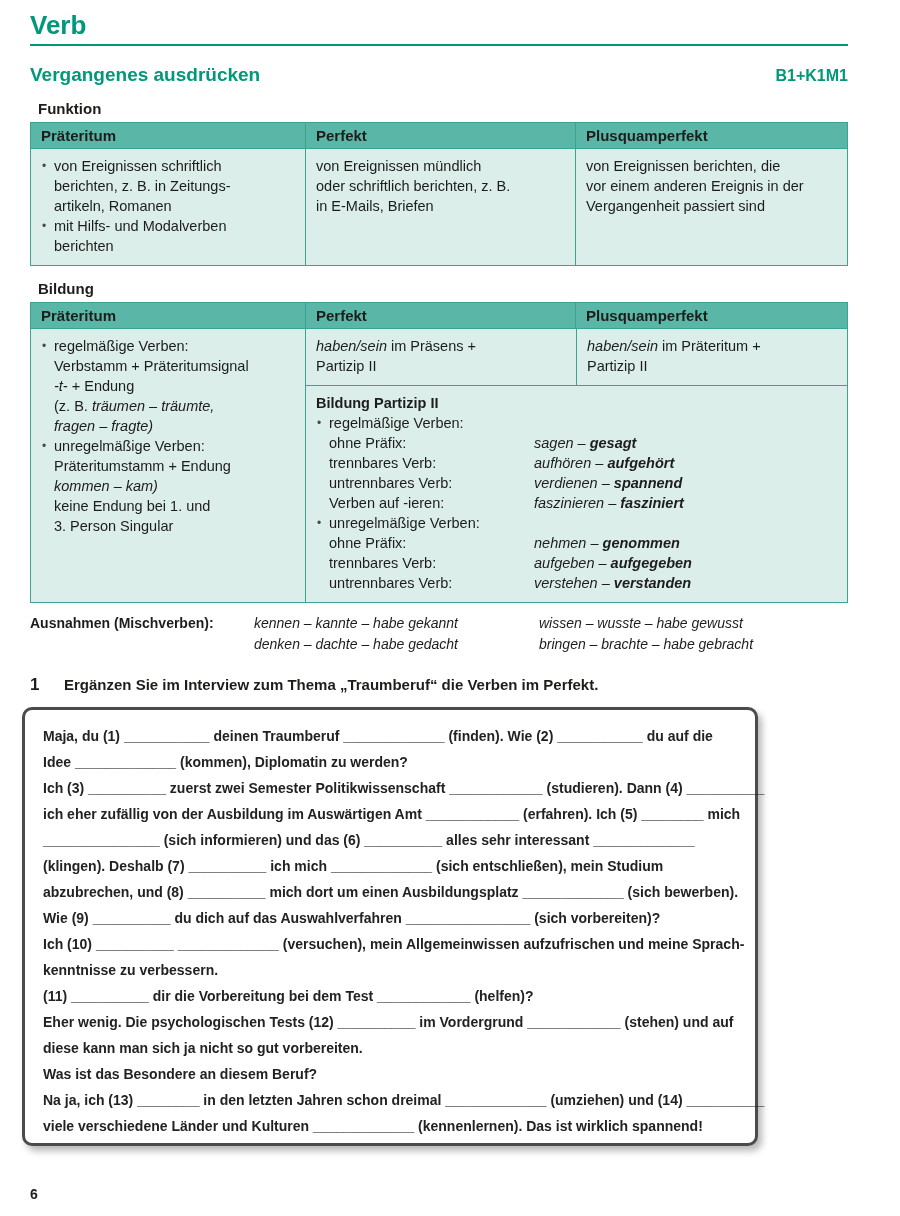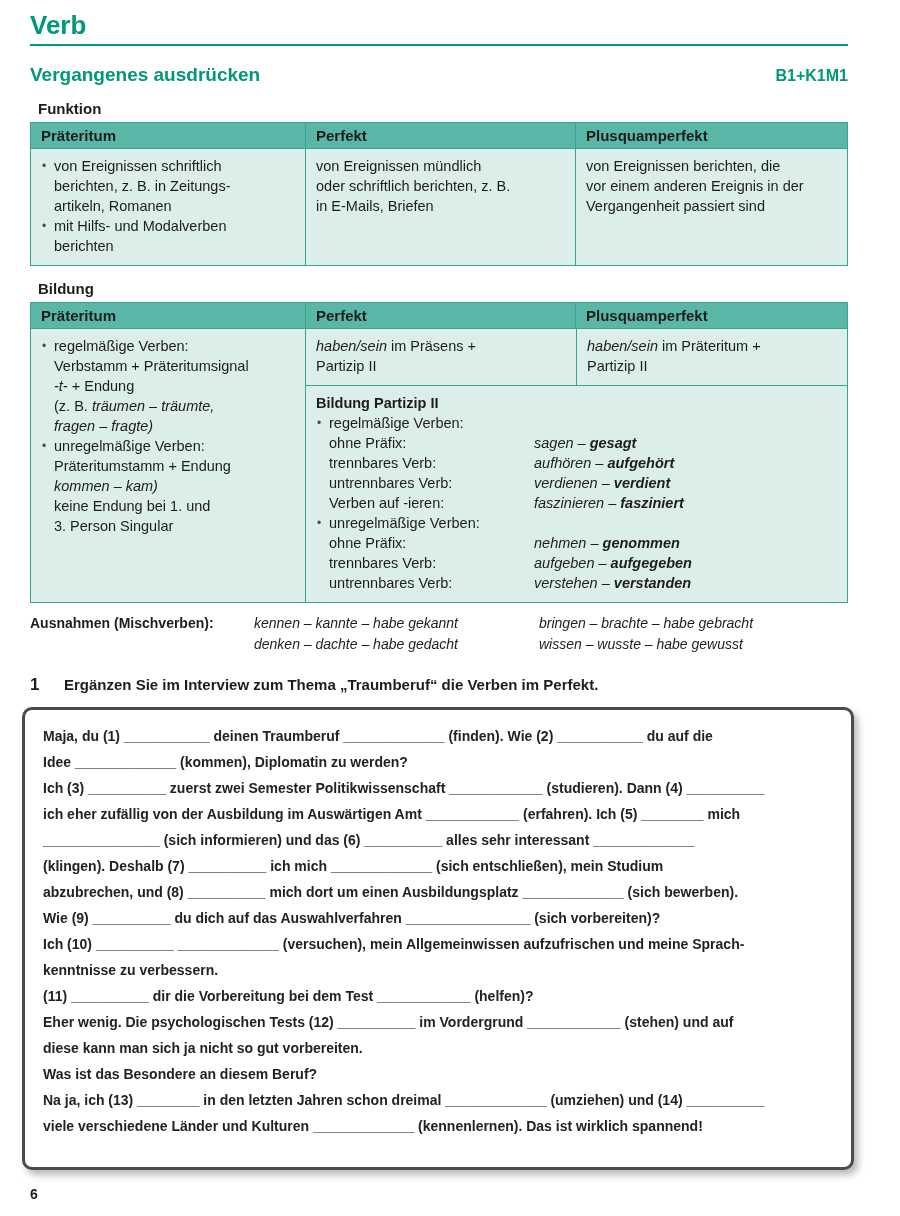--- a/index.html
+++ b/index.html
@@ -41,22 +41,22 @@
   .ausnahmen{display:flex;margin-top:10px;font-size:14px;line-height:21px;}
   .aus-label{font-weight:bold;width:224px;flex:none;}
   .aus-col1{width:285px;flex:none;}
   .aus-col2{flex:1;}
   .aus-col1 div,.aus-col2 div{font-style:italic;}
 
   .ex-head{display:flex;margin-top:20px;align-items:baseline;}
   .ex-num{font-weight:bold;font-size:17px;width:34px;flex:none;}
   .ex-instr{font-weight:bold;font-size:15px;}
 
-  .interview-box{margin:12px 0 0 -8px;width:832px;border:3px solid #4b4b4b;border-radius:10px;
-    background:#fff;box-shadow:4px 5px 7px rgba(0,0,0,.28);padding:13px 18px 28px;}
+  .interview-box{margin:12px 0 0 -8px;width:736px;border:3px solid #4b4b4b;border-radius:10px;
+    background:#fff;box-shadow:4px 5px 7px rgba(0,0,0,.28);padding:13px 18px 4px;}
   .iline{font-weight:bold;font-size:14px;line-height:26px;white-space:nowrap;color:#222;}
 
   .pagenum{position:absolute;left:30px;bottom:14px;font-size:14px;font-weight:bold;}
 </style>
 </head>
 <body>
 
 <div class="page">
 
   <h1 class="title">Verb</h1>
@@ -135,21 +135,21 @@
               <div class="prow">
                 <span class="plab">ohne Präfix:</span>
                 <span class="pex"><span class="it">sagen – </span><span class="it bd">gesagt</span></span>
               </div>
               <div class="prow">
                 <span class="plab">trennbares Verb:</span>
                 <span class="pex"><span class="it">aufhören – </span><span class="it bd">aufgehört</span></span>
               </div>
               <div class="prow">
                 <span class="plab">untrennbares Verb:</span>
-                <span class="pex"><span class="it">verdienen – </span><span class="it bd">verdient</span></span>
+                <span class="pex"><span class="it">verdienen – </span><span class="it bd">spannend</span></span>
               </div>
               <div class="prow">
                 <span class="plab">Verben auf -ieren:</span>
                 <span class="pex"><span class="it">faszinieren – </span><span class="it bd">fasziniert</span></span>
               </div>
               <div class="tline bullet"><span>unregelmäßige Verben:</span></div>
               <div class="prow">
                 <span class="plab">ohne Präfix:</span>
                 <span class="pex"><span class="it">nehmen – </span><span class="it bd">genommen</span></span>
               </div>
@@ -167,22 +167,22 @@
     </div>
   </div>
 
   <div class="ausnahmen">
     <div class="aus-label">Ausnahmen (Mischverben):</div>
     <div class="aus-col1">
       <div>kennen – kannte – habe gekannt</div>
       <div>denken – dachte – habe gedacht</div>
     </div>
     <div class="aus-col2">
+      <div>wissen – wusste – habe gewusst</div>
       <div>bringen – brachte – habe gebracht</div>
-      <div>wissen – wusste – habe gewusst</div>
     </div>
   </div>
 
   <div class="ex-head">
     <span class="ex-num">1</span>
     <span class="ex-instr">Ergänzen Sie im Interview zum Thema „Traumberuf“ die Verben im Perfekt.</span>
   </div>
 
   <div class="interview-box">
       <div class="iline">Maja, du (1) ___________ deinen Traumberuf _____________ (finden). Wie (2) ___________ du auf die</div>

